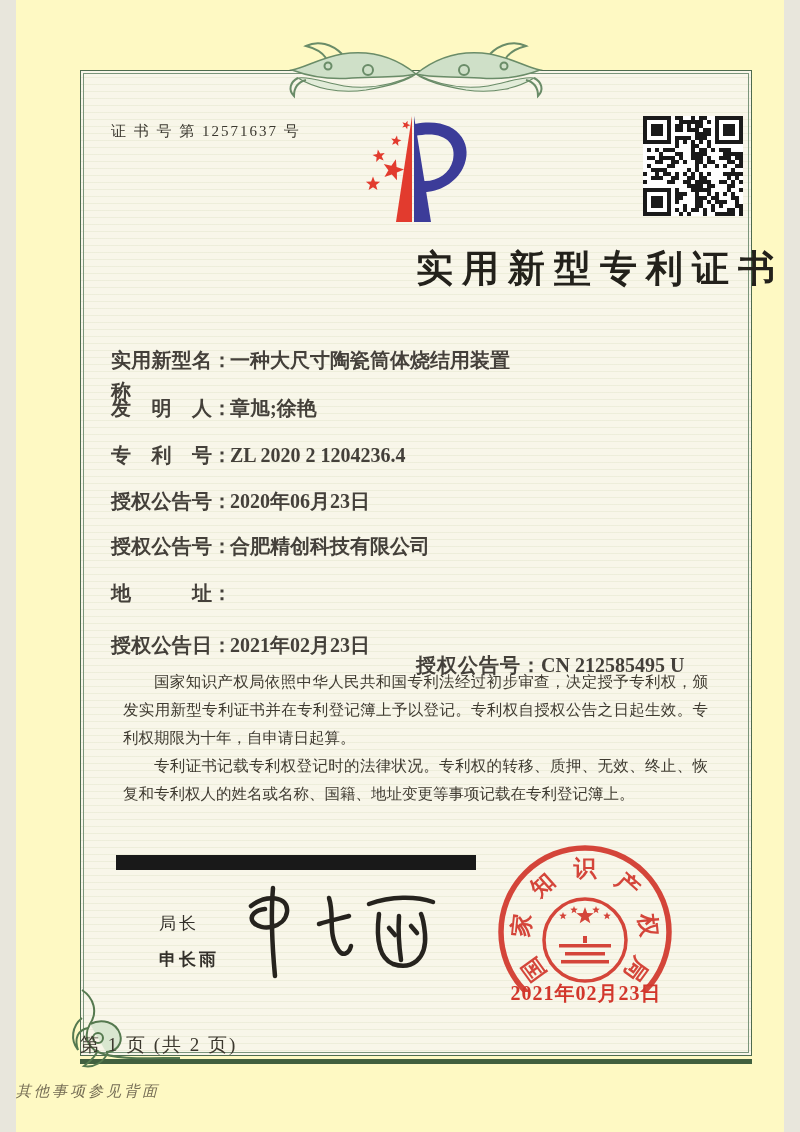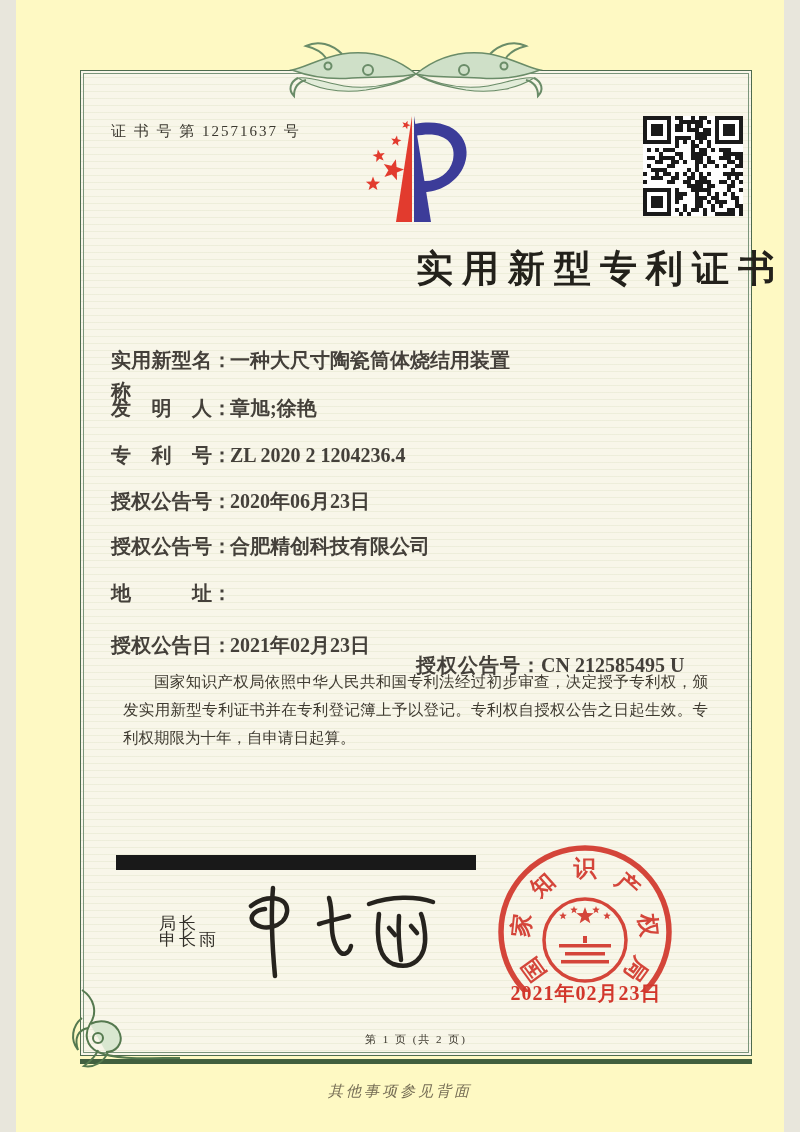--- a/index.html
+++ b/index.html
@@ -43,28 +43,28 @@
             display:inline-block; text-align:justify; text-align-last:justify; }
   .colon { position:absolute; left:101px; top:0; }
   .row.double .pair2 { position:absolute; left:305px; top:0; white-space:nowrap;margin-top:20px; }
   .pair2 .flabel2 { letter-spacing:1px; }
   .body-text { position:absolute; left:95px; right:76px; top:668px;
                font-size:15.5px; line-height:1.8; color:#3f3b31; text-align:justify;margin-left:12px; }
   .body-text p { text-indent:2em; }
   .security-strip { position:absolute; left:100px; top:855px; width:360px; height:15px; background:#191919; }
   .sig-label { position:absolute; left:95px; font-size:17px; color:#33302a; letter-spacing:3px;margin-left:48px; }
   .sig-label.pos { top:912px; }
-  .sig-label.name { top:928px; }
+  .sig-label.name { top:948px;font-weight:bold; }
   .signature { position:absolute; left:215px; top:876px; }
   .seal { position:absolute; left:478px; top:842px; }
   .seal-date { position:absolute; left:474px; top:980px; width:192px; text-align:center;
                color:#d2372c; font-size:20px; font-weight:bold; letter-spacing:1px; }
-  .page-footer { position:absolute; left:64px; top:1032px; width:672px; text-align:center;
-                 font-size:11px; color:#3c382e; letter-spacing:2px; }
-  .back-note { position:absolute; left:0; top:1082px; width:100%; text-align:center;
+  .page-footer { position:absolute; left:64px; top:1032px; width:672px; text-align:left;
+                 font-size:19px; color:#3c382e; letter-spacing:2px; }
+  .back-note { position:absolute; left:0; top:1082px; width:100%; text-align:left;
                font-size:15px; color:#756d55; font-style:italic; letter-spacing:3px; }
   .ornament-top { position:absolute; left:268px; top:28px; }
   .ornament-corner { position:absolute; left:48px; top:988px; }
 </style>
 </head>
 <body>
 
 <div class="page">
 
   <div class="paper-inner"></div>
@@ -458,20 +458,21 @@
   <div class="row" style="top:578px">
     <span class="flabel">地址</span><span class="colon">：</span>
   </div>
   <div class="row double" style="top:630px">
     <span class="flabel">授权公告日</span><span class="colon">：</span><span>2021年02月23日</span>
     <span class="pair2"><span class="flabel2">授权公告号</span><span>：</span><span>CN 212585495 U</span></span>
   </div>
 
   <div class="body-text">
     <p>国家知识产权局依照中华人民共和国专利法经过初步审查，决定授予专利权，颁发实用新型专利证书并在专利登记簿上予以登记。专利权自授权公告之日起生效。专利权期限为十年，自申请日起算。</p>
+    <p>专利证书记载专利权登记时的法律状况。专利权的转移、质押、无效、终止、恢复和专利权人的姓名或名称、国籍、地址变更等事项记载在专利登记簿上。</p>
   </div>
 
   <div class="security-strip"></div>
 
   <div class="sig-label pos">局长</div>
   <div class="sig-label name">申长雨</div>
 
   <svg class="signature" width="210" height="108" viewBox="0 0 210 108">
     <g stroke="#26231e" stroke-width="4.5" fill="none" stroke-linecap="round" stroke-linejoin="round">
       <path d="M42,12 C40,35 41,68 44,100"></path>

